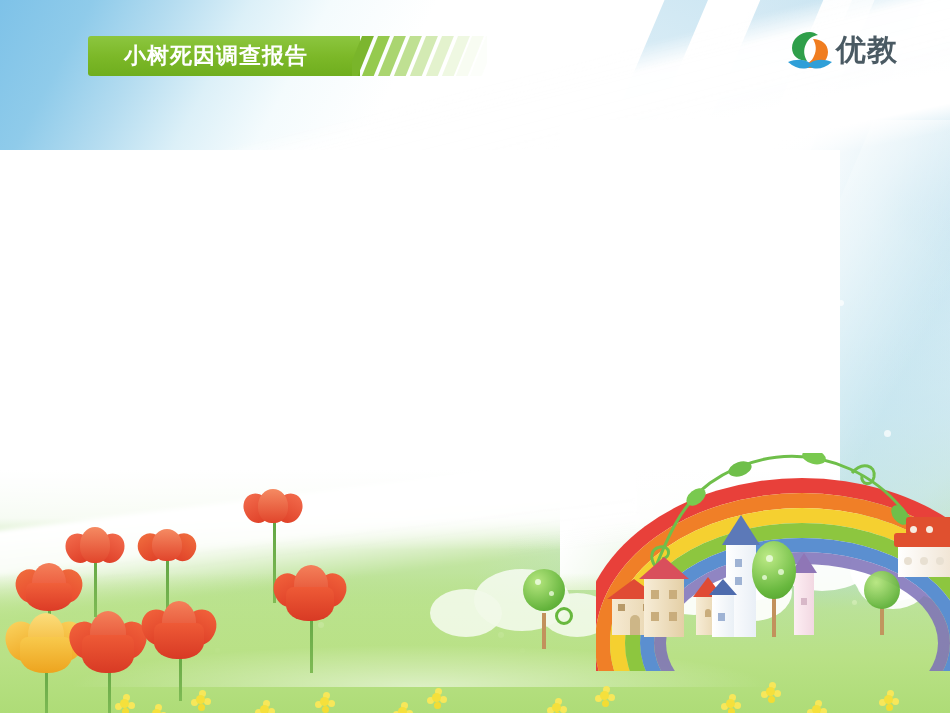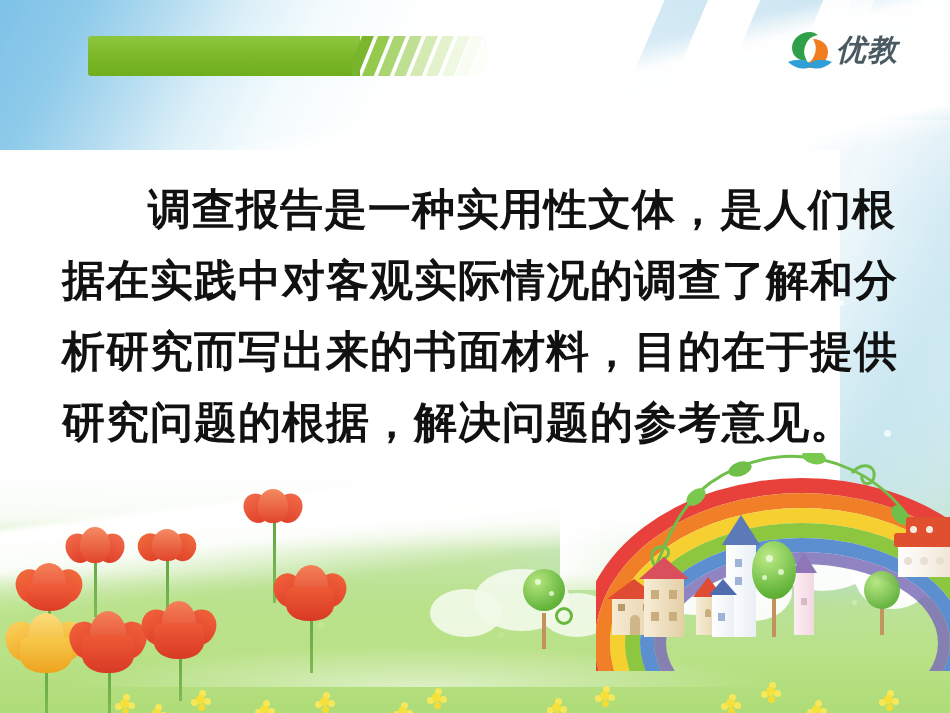--- a/index.html
+++ b/index.html
@@ -127,21 +127,20 @@
     font-family:"Liberation Sans","DejaVu Sans",sans-serif;
   }
 
   
   .logo { position:absolute; left:786px; top:26px; width:120px; height:52px; }
   .logo-text {
     position:absolute; left:50px; top:4px;
     font-size:30px; font-weight:bold; color:#4a5a63;
     font-family:"Liberation Sans","DejaVu Sans",sans-serif;
     letter-spacing:1px;
-    font-style:italic;
   }
 
   
   .para {
     position:absolute; left:62px; top:174px; width:850px;
     font-size:43px; line-height:71px; color:#111111;
     font-family:"Liberation Serif","DejaVu Serif",serif;
     font-weight:600;
     letter-spacing:1px;
     text-indent:86px;
@@ -406,35 +405,35 @@
       <div class="flower-y" style="left:432px;bottom:20px;"></div>
       <div class="flower-y" style="left:552px;bottom:10px;"></div>
       <div class="flower-y" style="left:600px;bottom:22px;"></div>
       <div class="flower-y" style="left:726px;bottom:14px;"></div>
       <div class="flower-y" style="left:766px;bottom:26px;"></div>
       <div class="flower-y" style="left:812px;bottom:8px;"></div>
       <div class="flower-y" style="left:884px;bottom:18px;"></div>
     </div>
   </div>
 
-  <div class="para">调查报告是一种实用性文体，是人们根据在实践中对客观实际情况的调查了解和分析研究而写出来的书面材料，目的在于提供研究问题的根据，解决问题的参考意见。</div>
 
   <div class="header">
     <div class="banner-bar"></div>
     <div class="stripes">
       <i style="left:2px;   background:#79b52b; opacity:.98;"></i>
       <i style="left:18px;  background:#8cc63f; opacity:.92;"></i>
       <i style="left:34px;  background:#9acd55; opacity:.84;"></i>
       <i style="left:50px;  background:#a9d56c; opacity:.74;"></i>
       <i style="left:66px;  background:#b8dd84; opacity:.62;"></i>
       <i style="left:82px;  background:#c7e59c; opacity:.50;"></i>
       <i style="left:98px;  background:#d6edb4; opacity:.38;"></i>
       <i style="left:112px; background:#e3f3cc; opacity:.26;"></i>
       <i style="left:126px; background:#eef8e0; opacity:.16;"></i>
     </div>
+    <div class="banner-title">小树死因调查报告</div>
 
 
     <div class="logo">
       <svg width="48" height="48" viewBox="0 0 48 48">
         <path d="M24,6 C14,6 6,13 6,22 C6,30 13,35 21,35 C18,30 17,24 20,18 C22,13 26,10 32,9 C29,7 27,6 24,6 Z" fill="#2f9f4a"></path>
         <path d="M24,42 C34,42 42,35 42,26 C42,18 35,13 27,13 C30,18 31,24 28,30 C26,35 22,38 16,39 C19,41 21,42 24,42 Z" fill="#f07d20"></path>
         <path d="M2,36 C10,33 18,33 24,37 C30,33 38,33 46,36 C38,43 30,44 24,41 C18,44 10,43 2,36 Z" fill="#2f9fd8"></path>
       </svg>
       <div class="logo-text">优教</div>
     </div>

